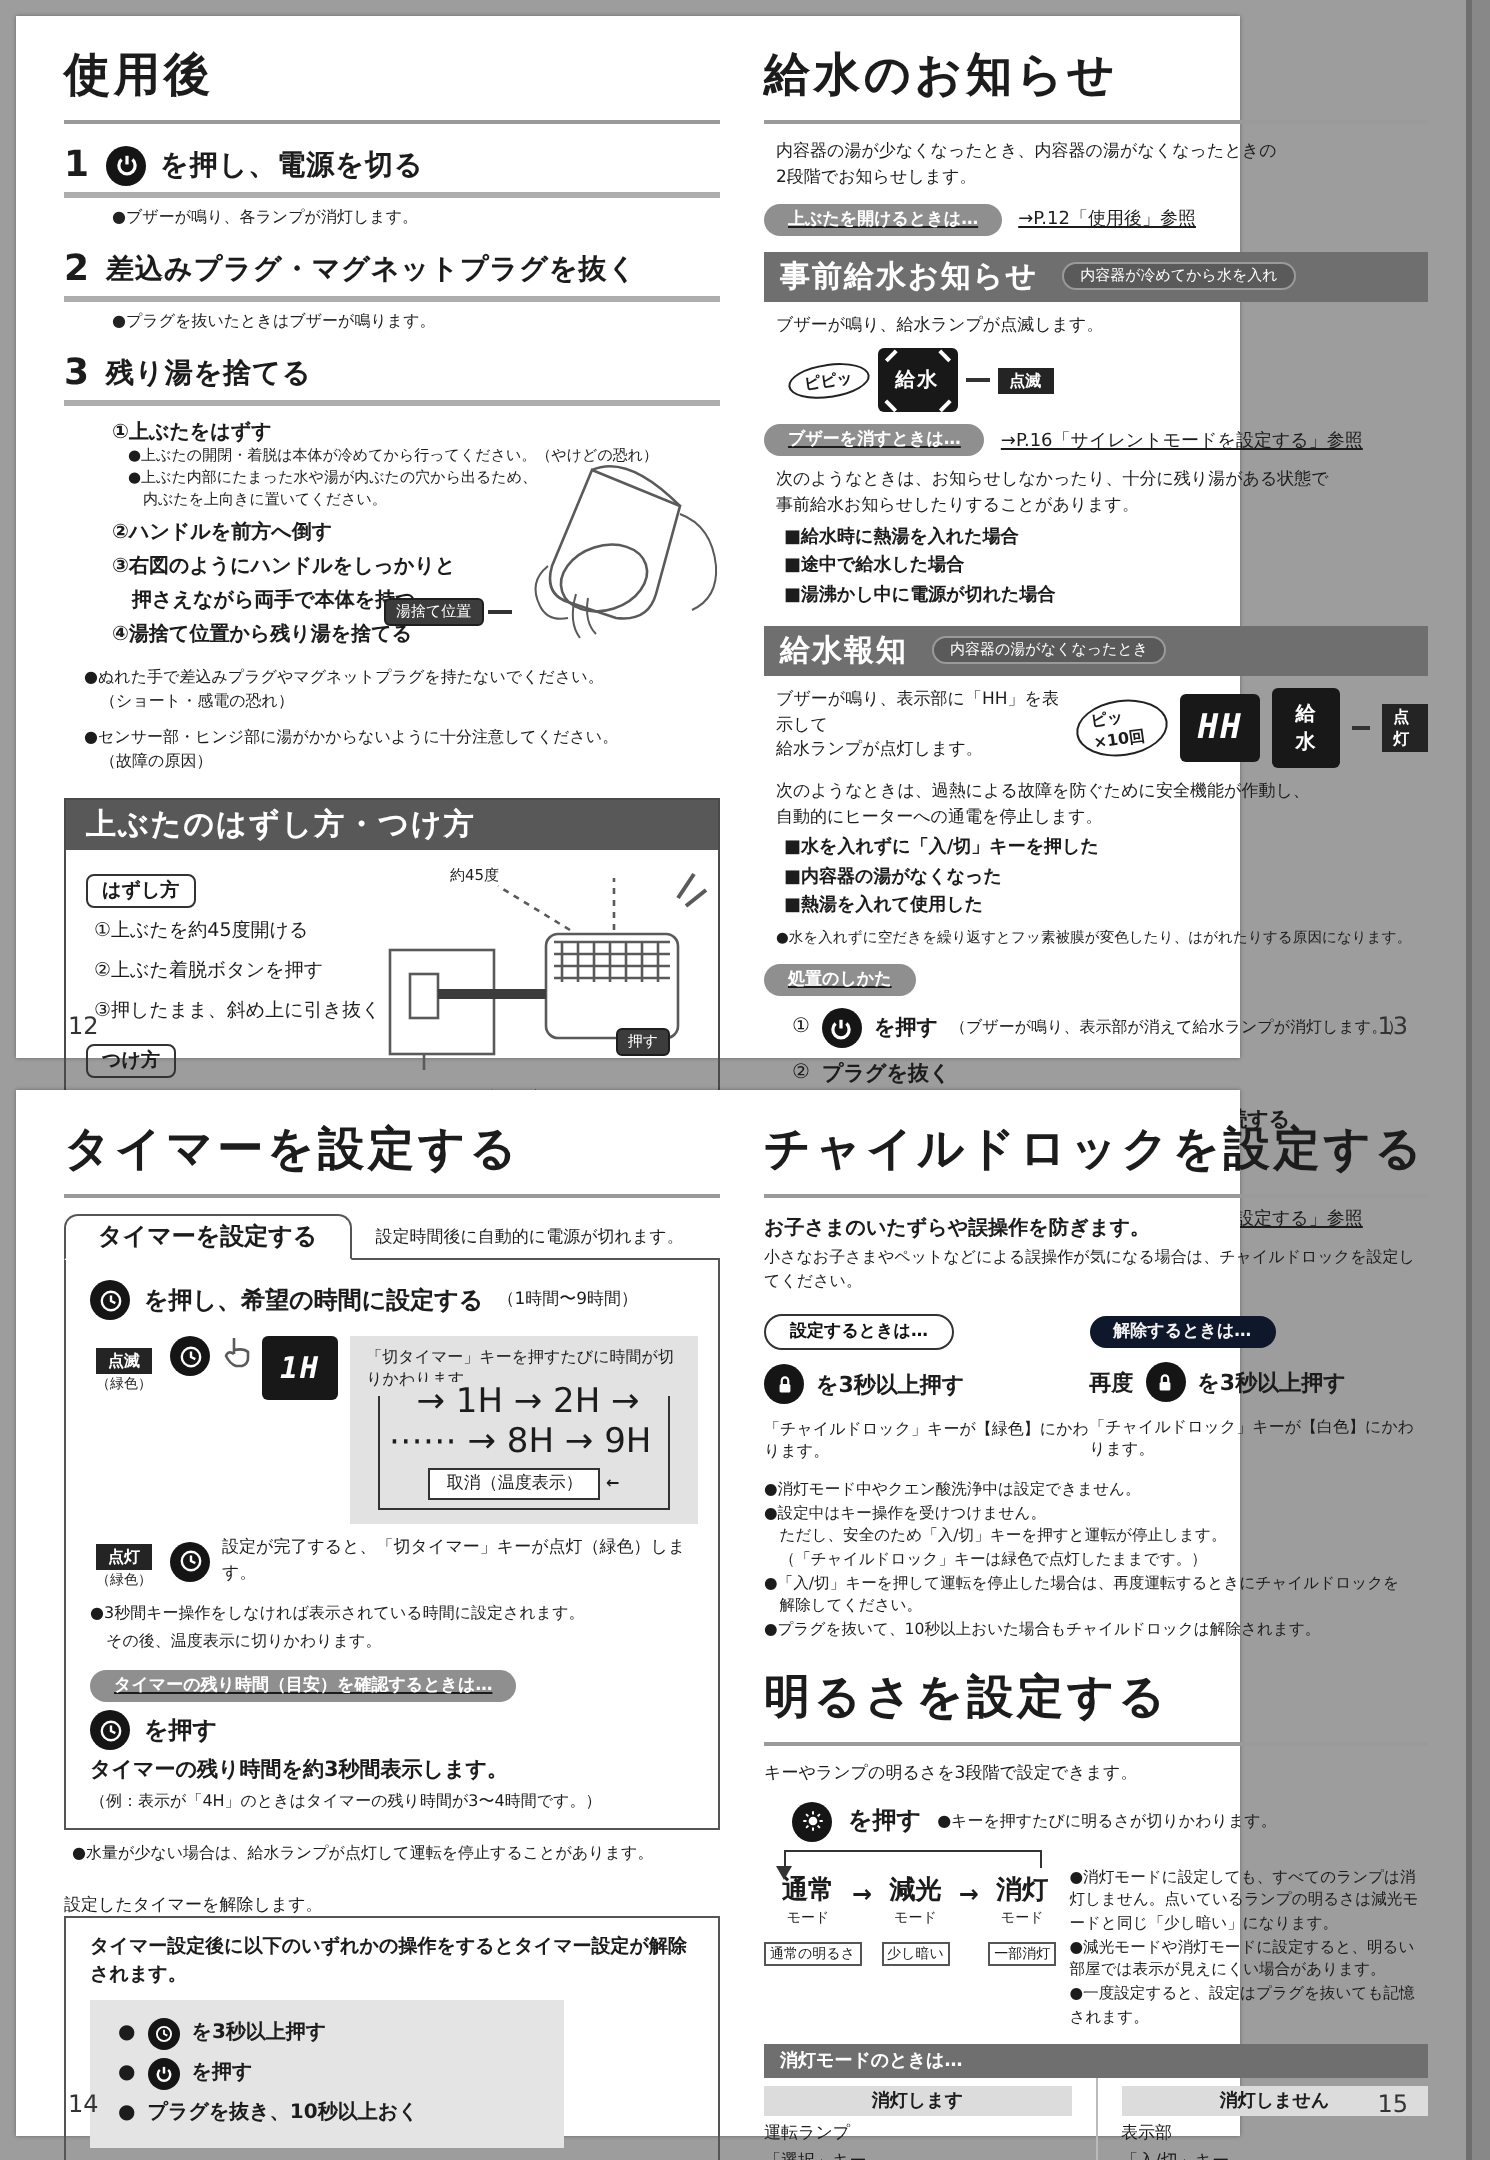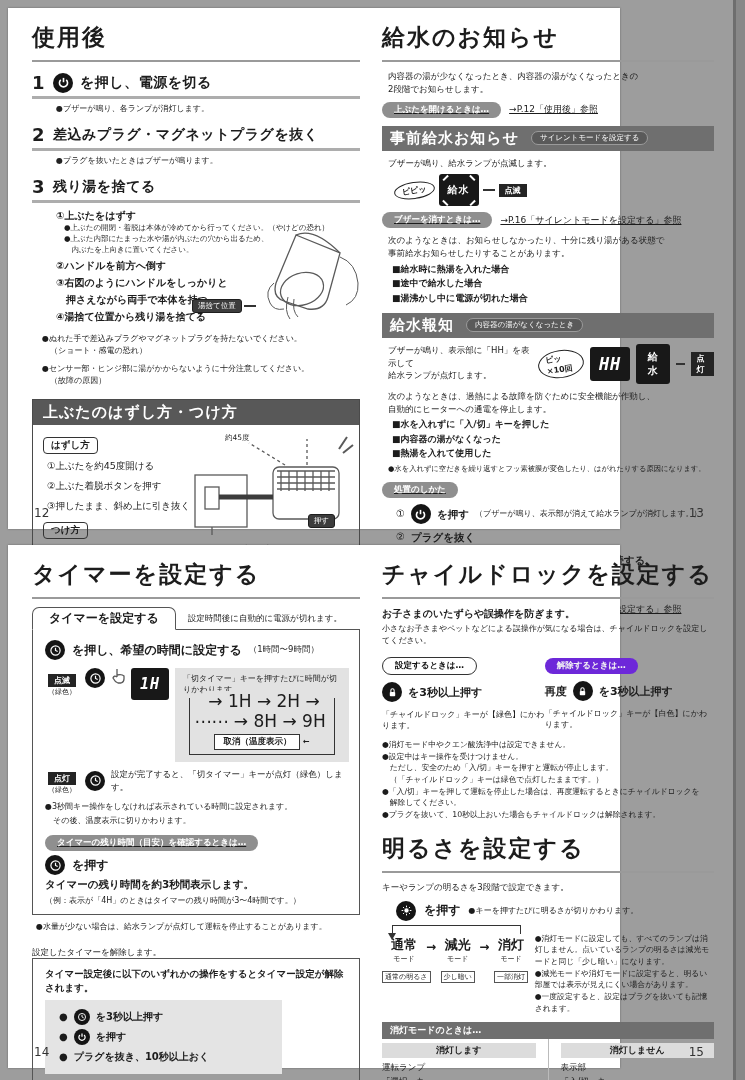--- a/index.html
+++ b/index.html
@@ -44,21 +44,21 @@
   .boxbar{background:#585858;color:#fff;font-weight:bold;font-size:15px;letter-spacing:1px;padding:3px 10px;}
   .framebody{padding:8px 10px;position:relative;}
   .label-box{display:inline-block;border:1.3px solid #333;border-radius:4px;font-weight:bold;font-size:9.5px;padding:1px 7px;margin:2px 0;}
   .lidlist{font-size:9.5px;line-height:1.7;margin:2px 0 4px 4px;}
   .fig-lid{position:absolute;right:2px;top:6px;text-align:center;}
   .fig-cap{font-size:7.5px;margin-top:1px;}
 
   
   .pillrow{display:flex;align-items:center;gap:8px;margin:6px 0;text-decoration:underline;}
   .pill{display:inline-block;background:#8f8f8f;color:#fff;font-size:8.5px;font-weight:bold;padding:2px 12px;border-radius:9px;white-space:nowrap;}
-  .pill-ghost{background:#6d28d9;color:#f4f4f4;}
+  .pill-ghost{background:#0f172a;color:#f4f4f4;}
   .pill-outline{background:#fff;color:#111;border:1.3px solid #333;font-weight:bold;}
   .ref{font-size:9px;}
   .bar{background:#6f6f6f;color:#fff;display:flex;align-items:center;gap:12px;padding:3px 8px;margin:8px 0 6px;}
   .bar-title{font-size:15px;font-weight:bold;letter-spacing:1px;}
   .bar-pill{background:#5a5a5a;border:1px solid #9a9a9a;color:#fff;font-size:7.5px;border-radius:8px;padding:1px 8px;}
 
   .body-s{font-size:8.5px;line-height:1.5;}
   .body-xs{font-size:8px;line-height:1.5;}
   .sq-list{font-size:9px;font-weight:bold;line-height:1.6;margin:2px 0 2px 10px;}
 
@@ -89,21 +89,21 @@
   .act-bold{font-size:12px;font-weight:bold;}
   .act-paren{font-size:8.5px;}
   .badge-col{width:34px;text-align:center;flex:none;}
   .kana-sub{font-size:7px;}
   .setrow{display:flex;align-items:flex-start;gap:6px;margin:4px 0;}
   .callout{background:#e2e2e2;padding:5px 8px 7px;font-size:8px;flex:1;}
   .seq-loop{border:1.5px solid #333;border-top:none;margin:3px 6px 0;padding:0 4px;position:relative;}
   .seqline{font-weight:normal;font-size:17px;text-align:center;position:relative;top:-7px;background:transparent;}
   .seqline span{background:#e2e2e2;padding:0 4px;}
   .cancelrow{text-align:center;position:relative;top:-4px;}
-  .cancelbox{display:inline-block;border:1.2px solid #333;background:#fff;font-weight:bold;font-size:8.5px;padding:1px 8px;}
+  .cancelbox{display:inline-block;border:1.2px solid #333;background:#fff;font-weight:normal;font-size:8.5px;padding:1px 8px;}
   .note-b{font-size:8px;line-height:1.5;margin:6px 0 2px;}
   .remain-bold{font-size:10.5px;font-weight:bold;margin:3px 0;}
   .remain-ex{font-size:8px;}
   .graylist{background:#e4e4e4;padding:7px 14px;margin:4px 0 2px;width:78%;}
   .graylist .gl-row{display:flex;align-items:center;gap:6px;font-size:10px;font-weight:bold;line-height:2;}
 
   
   .lead-bold{font-size:10px;font-weight:bold;margin:2px 0;}
   .twocol{display:flex;margin-top:6px;}
   .col-l{width:49%;} .col-r{width:51%;}
@@ -232,21 +232,21 @@
     <div class="body-s" style="margin-left:6px;">内容器の湯が少なくなったとき、内容器の湯がなくなったときの</div>
     <div class="body-s" style="margin-left:6px;">2段階でお知らせします。</div>
 
     <div class="pillrow">
       <span class="pill">上ぶたを開けるときは…</span>
       <span class="ref">→P.12「使用後」参照</span>
     </div>
 
     <div class="bar">
       <span class="bar-title">事前給水お知らせ</span>
-      <span class="bar-pill">サイレントモードを設定する</span>
+      <span class="bar-pill">内容器が冷めてから水を入れ</span>
     </div>
     <div class="body-s" style="margin-left:6px;">ブザーが鳴り、給水ランプが点滅します。</div>
 
     <div class="disp-row">
       <span class="bubble">ピピッ</span>
       <span class="lcd lcd-kyusui">
         <span class="ray r1"></span><span class="ray r2"></span>
         <span class="ray r3"></span><span class="ray r4"></span>
         <span>給水</span>
       </span>

